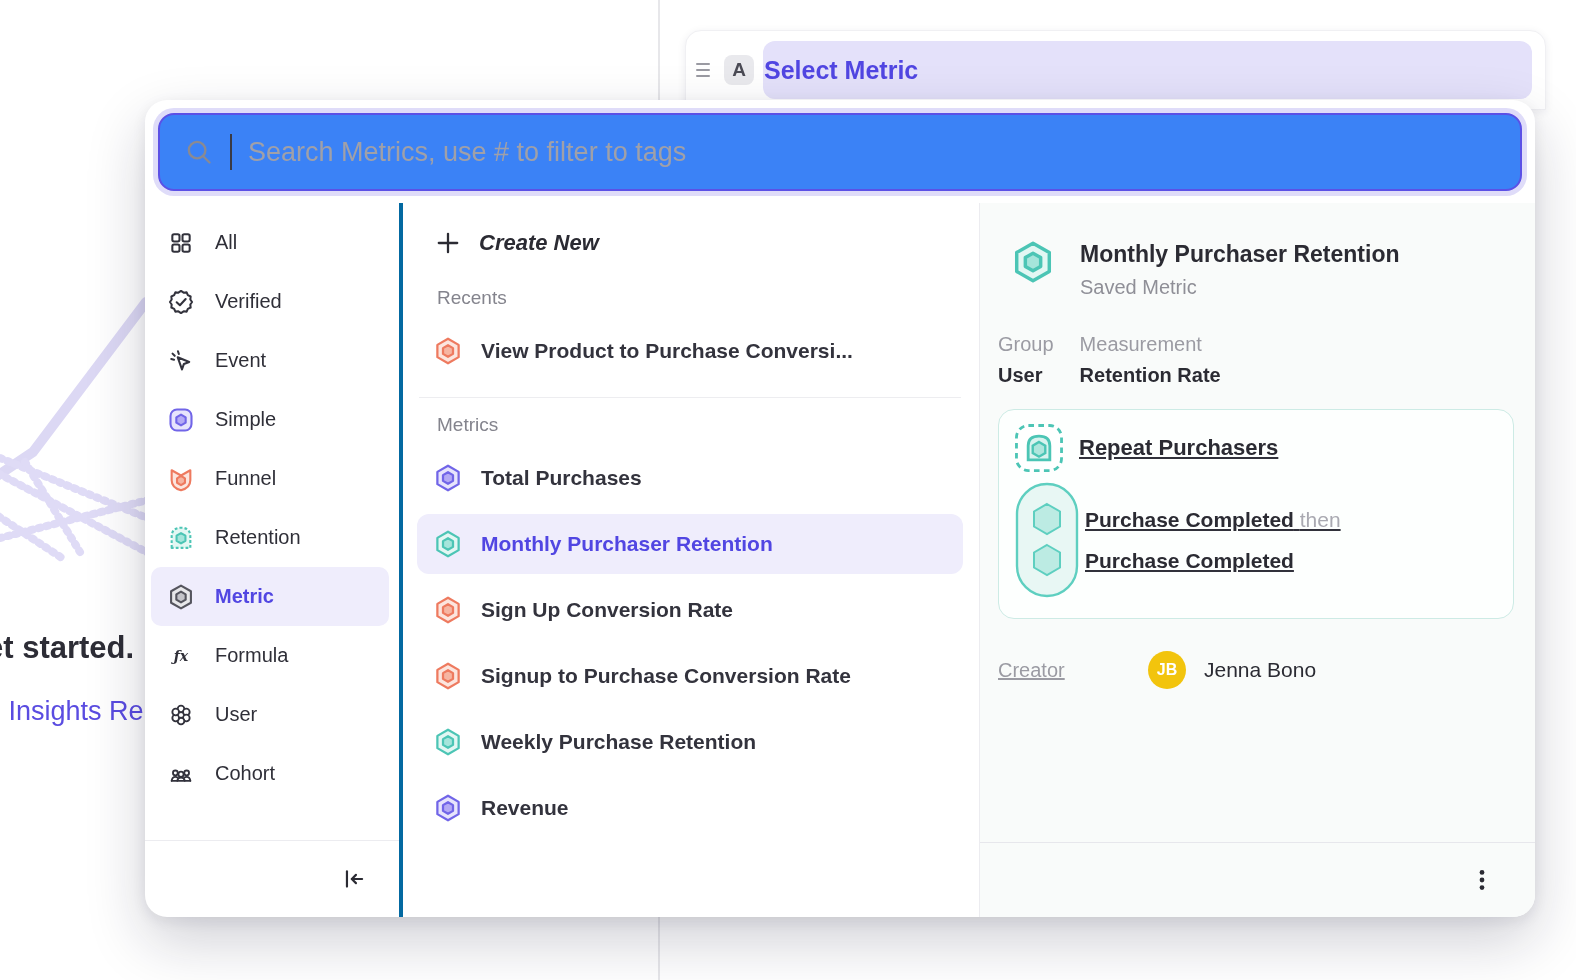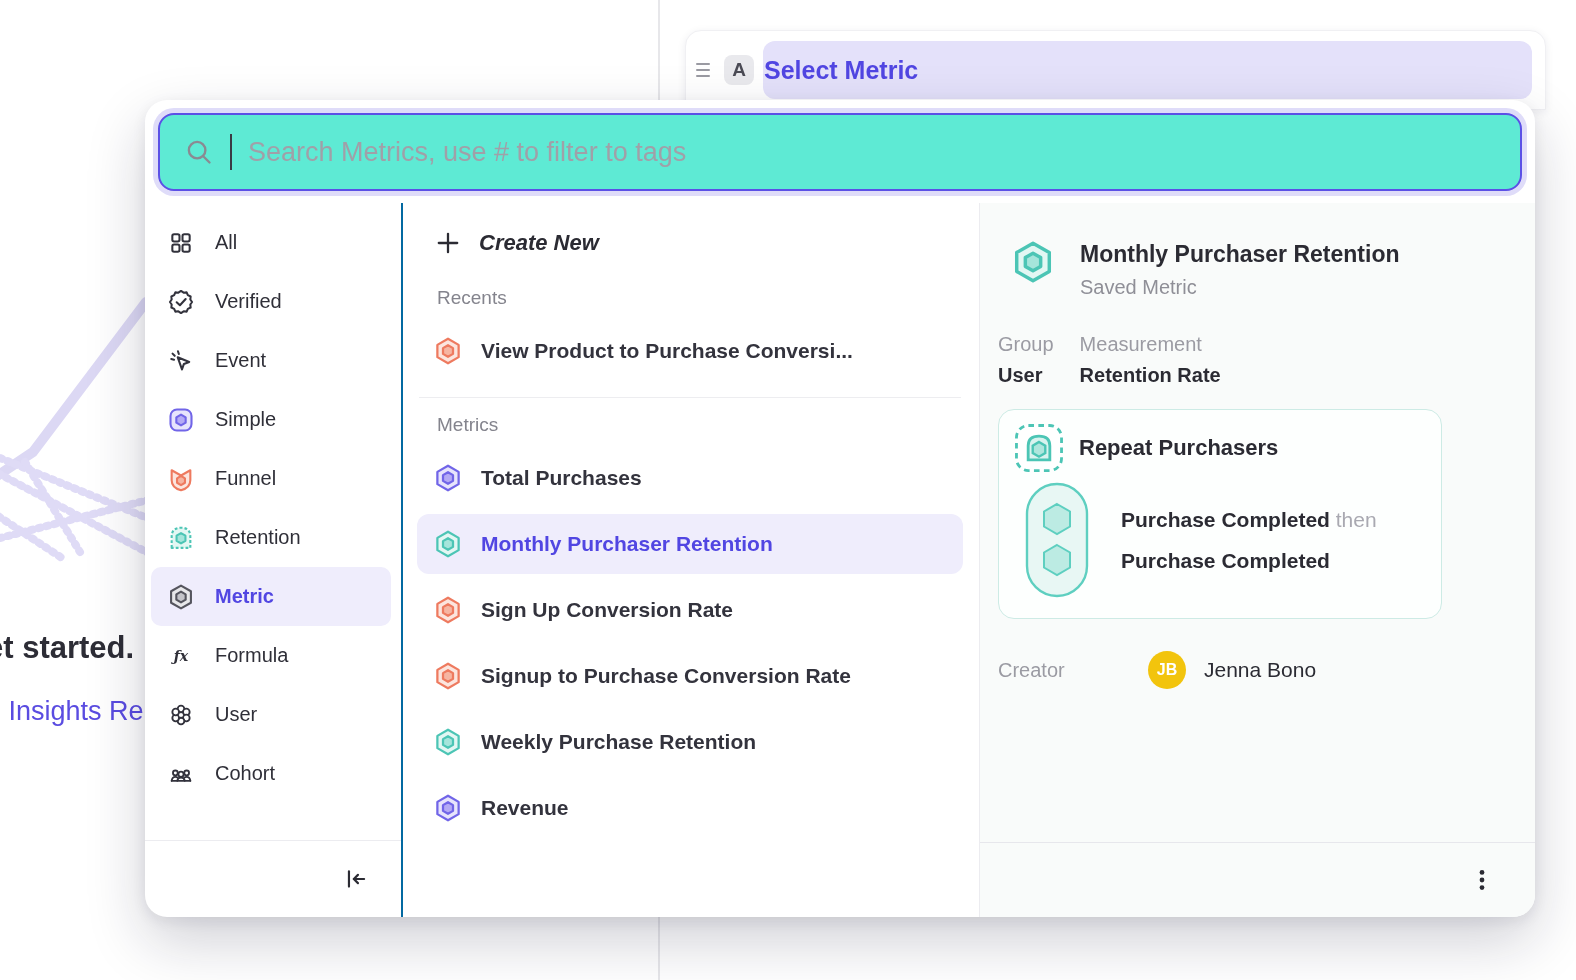--- a/index.html
+++ b/index.html
@@ -23,30 +23,30 @@
     font-size:19px; font-weight:700; display:flex; align-items:center; justify-content:center; margin-right:9px; }
   .select-metric-pill { flex:1; height:58px; border-radius:12px; background:#e4e1fa;
     display:flex; align-items:center; padding-left:1px; font-size:25px; font-weight:600; color:var(--accent); }
 
   
   .modal { position:absolute; left:145px; top:100px; width:1390px; height:817px; background:#fff;
     border-radius:22px; box-shadow:0 24px 60px rgba(20,20,50,.20), 0 4px 14px rgba(20,20,50,.08);
     z-index:2; display:flex; flex-direction:column; overflow:hidden; }
 
   .search-wrap { height:78px; margin:13px 13px 0; border:2px solid #5b50e6; border-radius:16px;
-    box-shadow:0 0 0 5px #dfdcf9; display:flex; align-items:center; padding:0 24px; gap:16px; background:#5eead4; }
+    box-shadow:0 0 0 5px #dfdcf9; display:flex; align-items:center; padding:0 24px; gap:16px; background:#3b82f6; }
   .search-wrap svg { flex:0 0 auto; }
   .caret { width:2px; height:36px; background:#3a3a44; }
   .search-input { flex:1; border:none; outline:none; font-size:27px; color:#32323c; font-family:"Liberation Sans",sans-serif; background:transparent; }
   .search-input::placeholder { color:#a0a0a8; }
 
   .columns { flex:1; display:flex; min-height:0; margin-top:12px; }
 
   
-  .sidebar { flex:0 0 258px; border-right:2px solid #0369a1; position:relative; padding-top:10px; }
+  .sidebar { flex:0 0 258px; border-right:4px solid #0369a1; position:relative; padding-top:10px; }
   .side-item { height:59px; margin:0 10px 0 6px; border-radius:10px; display:flex; align-items:center;
     padding-left:16px; gap:20px; font-size:20px; font-weight:500; color:#2f2f38; cursor:pointer; }
   .side-item .ic { width:28px; height:28px; display:flex; align-items:center; justify-content:center; }
   .side-item.selected { background:var(--accent-bg); color:var(--accent); font-weight:600; }
   .fx { font-family:"DejaVu Serif", serif; font-style:italic; font-weight:600; font-size:14px; color:#2f2f38; }
   .side-footer { position:absolute; left:0; right:0; bottom:0; height:77px; border-top:1px solid #ececf0;
     display:flex; align-items:center; justify-content:flex-end; padding-right:26px; }
   .icon-btn { background:none; border:none; cursor:pointer; display:flex; align-items:center; justify-content:center; padding:6px; }
 
   
@@ -70,29 +70,29 @@
   
   .detail-col { flex:0 0 556px; background:var(--panel-bg); border-left:1px solid #ececf0;
     padding:36px 16px 0 18px; position:relative; }
   .d-head { display:flex; gap:24px; margin-left:12px; }
   .d-title { font-size:23px; font-weight:700; color:#2b2b33; padding-top:2px; }
   .d-sub { font-size:20px; color:#8f8f97; margin-top:8px; }
   .d-meta { display:flex; margin-top:34px; }
   .d-meta .m-col { margin-right:26px; }
   .m-label { font-size:20px; color:#9b9ba3; }
   .m-value { font-size:20px; font-weight:700; color:#2b2b33; margin-top:8px; }
-  .def-card { margin-top:22px; width:444px; border:1.5px solid #cdebe5; background:#fdfffe;
-    border-radius:16px; padding:12px 14px 20px; }
+  .def-card { margin-top:22px; width:516px; border:1.5px solid #cdebe5; background:#fdfffe;
+    border-radius:16px; padding:12px 14px 20px;text-decoration:underline; }
   .def-head { display:flex; align-items:center; gap:14px; }
   .def-title { font-size:22px; font-weight:700; color:#2b2b33; }
-  .def-body { display:flex; gap:32px; margin-top:8px; margin-left:12px; align-items:center; }
+  .def-body { display:flex; gap:6px; margin-top:8px; margin-left:2px; align-items:center; }
   .def-steps { font-size:21px; font-weight:700; color:#2b2b33; line-height:41px; }
   .def-steps .then { font-weight:400; color:#a9a9b1; }
   .creator-row { display:flex; align-items:center; margin-top:32px; }
-  .creator-label { flex:0 0 150px; font-size:20px; color:#9b9ba3; }
+  .creator-label { flex:0 0 150px; font-size:20px; color:#9b9ba3;text-decoration:underline; }
   .avatar { width:38px; height:38px; border-radius:50%; background:var(--avatar-yellow); color:#fff;
     font-size:16px; font-weight:700; display:flex; align-items:center; justify-content:center; }
   .creator-name { margin-left:18px; font-size:21px; color:#2b2b33; }
   .detail-footer { position:absolute; left:0; right:0; bottom:0; height:75px; border-top:1px solid #e7e7ec;
     display:flex; align-items:center; justify-content:flex-end; padding-right:34px; }
 </style>
 </head>
 <body>
 
 <div class="stage">

